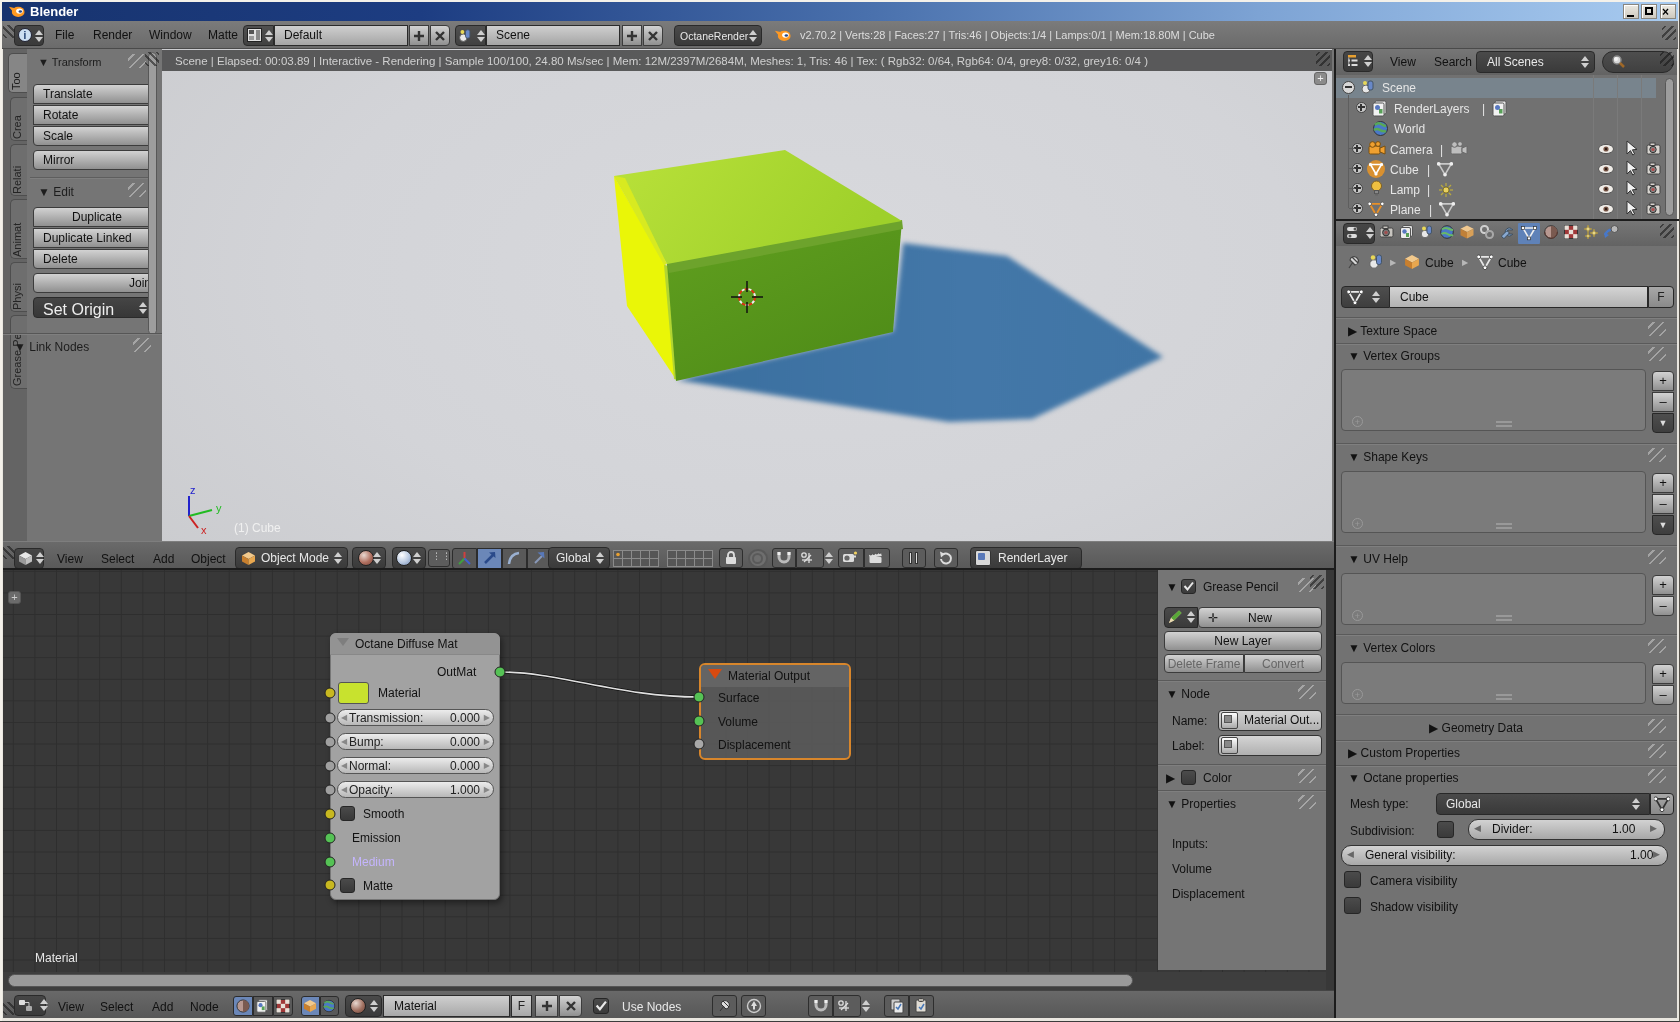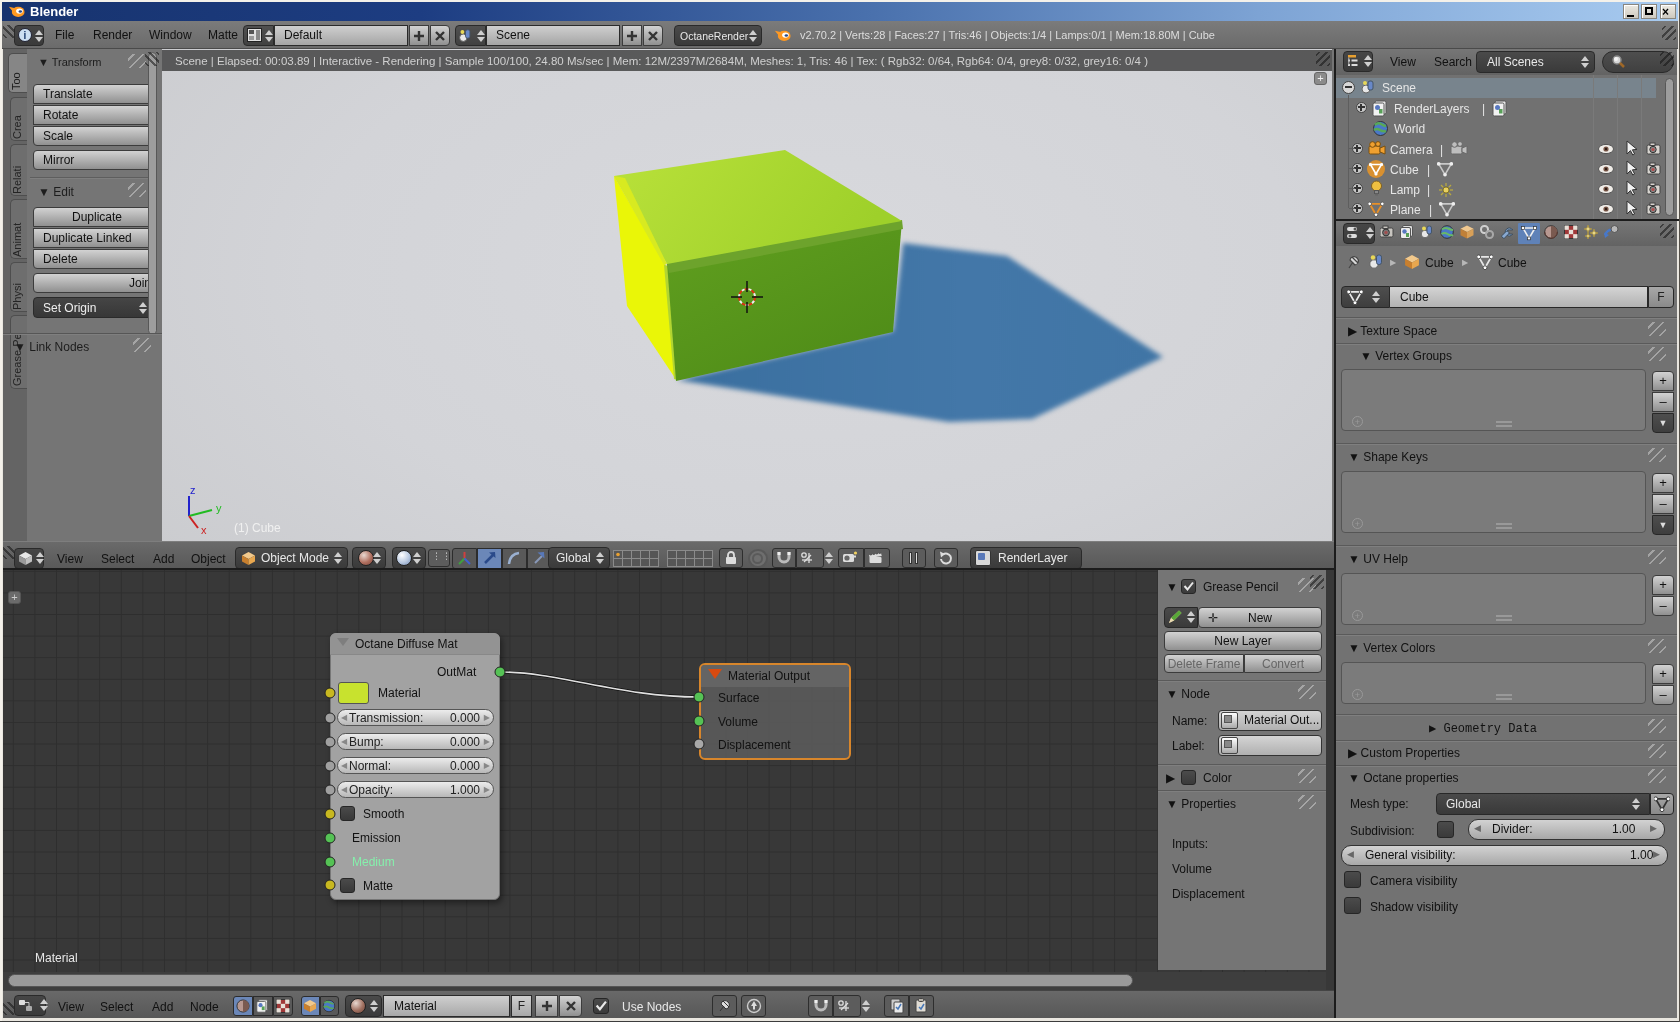--- a/index.html
+++ b/index.html
@@ -183,21 +183,21 @@
 <div class="abs btn" style="left:33px;top:126px;width:119px;height:20px;border-radius:0 0 4px 4px;line-height:19px;text-align:left;padding-left:9px;">Scale</div>
 <div class="abs btn" style="left:33px;top:150px;width:119px;height:20px;line-height:19px;text-align:left;padding-left:9px;">Mirror</div>
 <div class="panelline" style="left:30px;top:177px;width:125px;"></div>
 <div class="abs" style="left:38px;top:185px;color:#1d1d1d;font-size:12px;">▼ Edit</div>
 <div class="grip" style="left:128px;top:183px;"></div>
 <div class="abs btn" style="left:33px;top:207px;width:119px;height:20px;border-radius:4px 4px 0 0;line-height:19px;text-align:center;padding-left:9px;">Duplicate</div>
 <div class="abs btn" style="left:33px;top:228px;width:119px;height:20px;border-radius:0;line-height:19px;text-align:left;padding-left:9px;">Duplicate Linked</div>
 <div class="abs btn" style="left:33px;top:249px;width:119px;height:20px;border-radius:0 0 4px 4px;line-height:19px;text-align:left;padding-left:9px;">Delete</div>
 <div class="abs btn" style="left:33px;top:273px;width:119px;height:20px;line-height:19px;text-align:right;padding-left:9px;">Join</div>
 <div class="abs dark" style="left:33px;top:297px;width:119px;height:21px;background:linear-gradient(#454545,#373737);">
-  <span style="position:absolute;left:9px;top:3px;color:#eee;font-size:12px;">Set Origin</span>
+  <span style="position:absolute;left:9px;top:3px;color:#eee;font-size:16px;">Set Origin</span>
   <span class="updn"></span>
 </div>
 
 <div class="abs" style="left:148px;top:52px;width:9px;height:283px;background:#9d9d9d;border:1px solid #575757;border-radius:5px;"></div>
 <div class="panelline" style="left:3px;top:333px;width:159px;background:#565656;"></div>
 <div class="abs" style="left:14px;top:340px;color:#1d1d1d;font-size:12px;">▼ Link Nodes</div>
 <div class="grip" style="left:133px;top:338px;"></div>
 
 <div class="abs" style="left:3px;top:541px;width:1331px;height:29px;background:linear-gradient(#6a6a6a,#585858);border-top:1px solid #7e7e7e;"></div>
 <div class="abs dark" style="left:14px;top:548px;width:30px;height:21px;"></div>
@@ -645,21 +645,21 @@
   </svg>
 <div class="updn" style="left:1372px;top:297px;right:auto;"></div>
 <div class="abs" style="left:1390px;top:286px;width:258px;height:22px;background:linear-gradient(#d4d4d4,#b2b2b2);border:1px solid #282828;border-left:none;"></div>
 <div class="abs txt" style="left:1400px;top:290px;">Cube</div>
 <div class="abs" style="left:1648px;top:286px;width:26px;height:22px;background:linear-gradient(#a8a8a8,#8a8a8a);border:1px solid #282828;border-radius:0 4px 4px 0;color:#222;font-size:12px;text-align:center;line-height:21px;">F</div>
 
 <div class="panelline" style="left:1336px;top:317px;width:341px;background:#5a5a5a;"></div>
 <div class="abs txt" style="left:1348px;top:324px;">▶ Texture Space</div>
 <div class="grip" style="left:1648px;top:322px;"></div>
 <div class="panelline" style="left:1336px;top:343px;width:341px;background:#5a5a5a;"></div>
-<div class="abs txt" style="left:1348px;top:349px;margin-left:12px;">▼ Vertex Groups</div>
+<div class="abs txt" style="left:1348px;top:349px;">▼ Vertex Groups</div>
 <div class="grip" style="left:1648px;top:347px;"></div>
 <div class="abs" style="left:1341px;top:369px;width:305px;height:62px;background:#7b7b7b;border:1px solid #555;border-radius:4px;"></div>
 <div class="abs" style="left:1352px;top:416px;width:11px;height:11px;border-radius:50%;border:1px solid #999;color:#999;font-size:9px;line-height:10px;text-align:center;">+</div>
 <div class="abs" style="left:1496px;top:421px;width:16px;height:2px;background:#999;box-shadow:0 4px 0 #999;"></div>
 <div class="abs btn" style="left:1652px;top:371px;width:22px;height:20px;border-radius:4px 4px 0 0;line-height:18px;font-size:13px;">+</div>
 <div class="abs btn" style="left:1652px;top:392px;width:22px;height:20px;border-radius:0;line-height:18px;font-size:13px;">–</div>
 <div class="abs" style="left:1652px;top:413px;width:22px;height:20px;background:linear-gradient(#4e4e4e,#3e3e3e);border:1px solid #282828;border-radius:0 0 4px 4px;color:#ddd;font-size:9px;text-align:center;line-height:19px;">▼</div>
 <div class="panelline" style="left:1336px;top:443px;width:341px;background:#5a5a5a;"></div>
 <div class="abs txt" style="left:1348px;top:450px;">▼ Shape Keys</div>
 <div class="grip" style="left:1648px;top:448px;"></div>
@@ -679,21 +679,21 @@
 <div class="abs btn" style="left:1652px;top:596px;width:22px;height:20px;border-radius:0 0 4px 4px;line-height:18px;font-size:13px;">–</div>
 <div class="panelline" style="left:1336px;top:634px;width:341px;background:#5a5a5a;"></div>
 <div class="abs txt" style="left:1348px;top:641px;">▼ Vertex Colors</div>
 <div class="grip" style="left:1648px;top:639px;"></div>
 <div class="abs" style="left:1341px;top:662px;width:305px;height:42px;background:#7b7b7b;border:1px solid #555;border-radius:4px;"></div>
 <div class="abs" style="left:1352px;top:689px;width:11px;height:11px;border-radius:50%;border:1px solid #999;color:#999;font-size:9px;line-height:10px;text-align:center;">+</div>
 <div class="abs" style="left:1496px;top:694px;width:16px;height:2px;background:#999;box-shadow:0 4px 0 #999;"></div>
 <div class="abs btn" style="left:1652px;top:664px;width:22px;height:20px;border-radius:4px 4px 0 0;line-height:18px;font-size:13px;">+</div>
 <div class="abs btn" style="left:1652px;top:685px;width:22px;height:20px;border-radius:0 0 4px 4px;line-height:18px;font-size:13px;">–</div>
 <div class="panelline" style="left:1336px;top:714px;width:341px;background:#5a5a5a;"></div>
-<div class="abs txt" style="left:1429px;top:721px;font-family:Liberation Mono, monospace;">▶ Geometry Data</div>
+<div class="abs txt" style="left:1429px;top:721px;">▶ Geometry Data</div>
 <div class="grip" style="left:1648px;top:719px;"></div>
 <div class="panelline" style="left:1336px;top:740px;width:341px;background:#5a5a5a;"></div>
 <div class="abs txt" style="left:1348px;top:746px;">▶ Custom Properties</div>
 <div class="grip" style="left:1648px;top:744px;"></div>
 <div class="panelline" style="left:1336px;top:765px;width:341px;background:#5a5a5a;"></div>
 <div class="abs txt" style="left:1348px;top:771px;">▼ Octane properties</div>
 <div class="grip" style="left:1648px;top:769px;"></div>
 <div class="abs txt" style="left:1350px;top:797px;">Mesh type:</div>
 <div class="abs" style="left:1436px;top:793px;width:214px;height:22px;background:linear-gradient(#4a4a4a,#393939);border:1px solid #282828;border-radius:4px 0 0 4px;"></div>
 <div class="abs" style="left:1446px;top:797px;color:#e8e8e8;font-size:12px;">Global</div>
@@ -761,21 +761,21 @@
   </div>
 <div class="abs" style="left:337px;top:781px;width:157px;height:17px;background:linear-gradient(#ececec,#b8b8b8);border:1px solid #555;border-radius:9px;">
   <span style="position:absolute;left:11px;top:1px;color:#222;font-size:12px;">Opacity:</span>
     <span style="position:absolute;right:13px;top:1px;color:#222;font-size:12px;">1.000</span>
   <span style="position:absolute;left:3px;top:3px;color:#888;font-size:8px;">◀</span>
     <span style="position:absolute;right:3px;top:3px;color:#888;font-size:8px;">▶</span>
   </div>
 <div class="abs" style="left:340px;top:806px;width:15px;height:15px;background:linear-gradient(#4a4a4a,#383838);border:1px solid #262626;border-radius:3px;"></div>
 <div class="abs" style="left:363px;top:807px;color:#111;font-size:12px;">Smooth</div>
 <div class="abs" style="left:352px;top:831px;color:#111;font-size:12px;">Emission</div>
-<div class="abs" style="left:352px;top:855px;color:#86efac;font-size:12px;">Medium</div>
+<div class="abs" style="left:352px;top:855px;color:#c4b5fd;font-size:12px;">Medium</div>
 <div class="abs" style="left:340px;top:878px;width:15px;height:15px;background:linear-gradient(#4a4a4a,#383838);border:1px solid #262626;border-radius:3px;"></div>
 <div class="abs" style="left:363px;top:879px;color:#111;font-size:12px;">Matte</div>
 
 <svg class="abs" style="left:320px;top:630px" width="190" height="270" viewBox="0 0 190 270">
   <g stroke="#222" stroke-width="1">
     <circle cx="180" cy="42" r="5" fill="#55c255"></circle>
     <circle cx="10" cy="63" r="5" fill="#c8b820"></circle>
     <circle cx="10" cy="88" r="5" fill="#a0a0a0"></circle>
     <circle cx="10" cy="112" r="5" fill="#a0a0a0"></circle>
     <circle cx="10" cy="136" r="5" fill="#a0a0a0"></circle>

